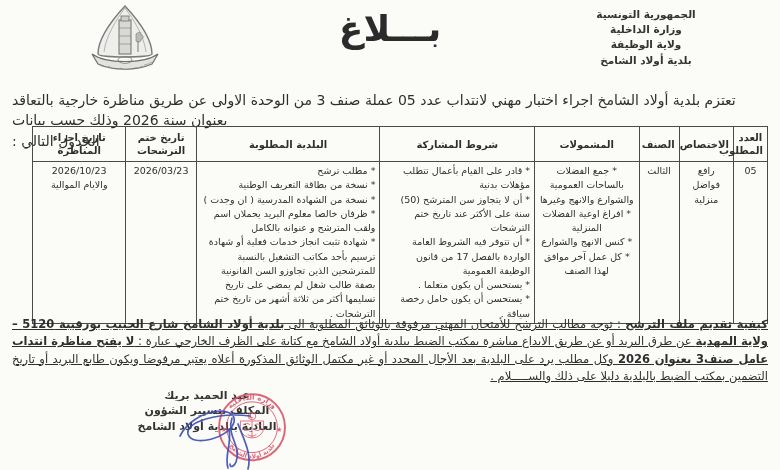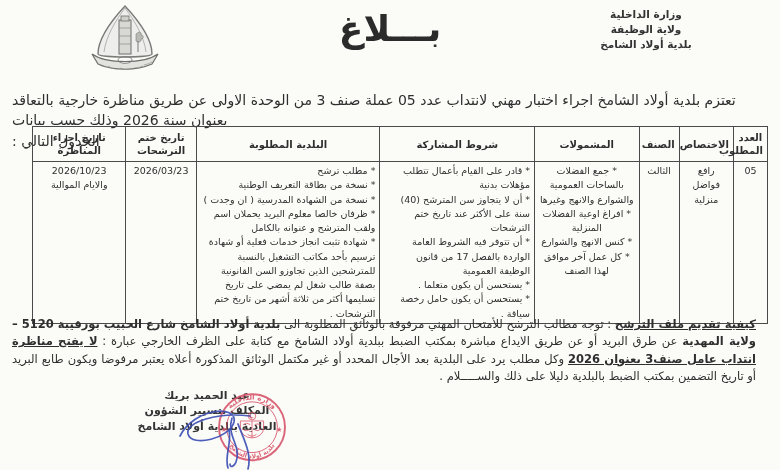--- a/index.html
+++ b/index.html
@@ -24,22 +24,22 @@
   table.main th,table.main td{border:1px solid #4a4a4a;padding:2px 4px;vertical-align:top;
              font-size:9.5px;line-height:1.5;color:#2e2e2e;}
   table.main th{font-weight:bold;font-size:10px;text-align:center;vertical-align:middle;
              height:30px;line-height:1.3;}
   td.c-center{text-align:center;}
   td.c-right{text-align:right;}
   .pre{white-space:pre-line;}
   td.tall{height:150px;}
 
   
-  .closing{position:absolute;top:316px;right:24px;left:12px;direction:rtl;
-           font-size:11.5px;line-height:1.5;text-align:justify;color:#2e2e2e;}
+  .closing{position:absolute;top:316px;right:12px;left:12px;direction:rtl;
+           font-size:11.5px;line-height:1.5;text-align:justify;color:#2e2e2e;text-decoration:underline;}
   .seg-bold{font-weight:bold;}
   .seg-boldu{font-weight:bold;text-decoration:underline;}
 
   
   .signature{position:absolute;top:388px;left:112px;width:190px;text-align:center;
              direction:rtl;font-size:11px;font-weight:bold;line-height:1.4;color:#333;}
   .stamp{position:absolute;top:388px;left:206px;width:92px;height:82px;opacity:.9;}
   .autograph{position:absolute;top:402px;left:172px;width:140px;height:68px;}
 </style>
 </head>
@@ -63,20 +63,21 @@
     <line x1="50" y1="37" x2="50" y2="48" stroke="#7a7a78" stroke-width="1"></line>
 
     <path d="M4 50 C18 60 56 60 70 50 L64 60 C48 67 26 67 10 60 Z" fill="#e2e2de" stroke="#6e6e6c" stroke-width="1.2"></path>
     <ellipse cx="37" cy="56" rx="7" ry="3.4" fill="none" stroke="#7a7a78" stroke-width=".8"></ellipse>
     <path d="M10 60 q4 3 8 3 M20 62 q4 3 8 3 M32 64 q4 2 10 2 M46 64 q5 0 9 -2 M56 61 q5 -1 8 -3" fill="none" stroke="#8a8a88" stroke-width=".6"></path>
   </svg>
 
   <div class="doc-title">بـــلاغ</div>
 
   <div class="ministry">
+    <div>الجمهورية التونسية</div>
     <div>وزارة الداخلية</div>
     <div>ولاية الوظيفة</div>
     <div>بلدية أولاد الشامخ</div>
   </div>
 
   <div class="intro">تعتزم بلدية أولاد الشامخ اجراء اختبار مهني لانتداب عدد 05 عملة صنف 3 من الوحدة الاولى عن طريق مناظرة خارجية بالتعاقد بعنوان سنة 2026 وذلك حسب بيانات
 الجدول التالي :</div>
 
   <table class="main">
     <colgroup>
@@ -104,21 +105,21 @@
     <tbody>
       <tr>
         <td class="c-center tall">05</td>
         <td class="c-center">رافع فواضل منزلية</td>
         <td class="c-center">الثالث</td>
         <td class="c-center pre">* جمع الفضلات بالساحات العمومية والشوارع والانهج وغيرها
 * افراغ اوعية الفضلات المنزلية
 * كنس الانهج والشوارع
 * كل عمل آخر موافق لهذا الصنف</td>
         <td class="c-right pre">* قادر على القيام بأعمال تتطلب مؤهلات بدنية
-* أن لا يتجاوز سن المترشح (40) سنة على الأكثر عند تاريخ ختم الترشحات
+* أن لا يتجاوز سن المترشح (50) سنة على الأكثر عند تاريخ ختم الترشحات
 * أن تتوفر فيه الشروط العامة الواردة بالفصل 17 من قانون الوظيفة العمومية
 * يستحسن أن يكون متعلما .
 * يستحسن أن يكون حامل رخصة سياقة .</td>
         <td class="c-right pre">* مطلب ترشح
 * نسخة من بطاقة التعريف الوطنية
 * نسخة من الشهادة المدرسية ( ان وجدت )
 * ظرفان خالصا معلوم البريد يحملان اسم ولقب المترشح و عنوانه بالكامل
 * شهادة تثبت انجاز خدمات فعلية أو شهادة ترسيم بأحد مكاتب التشغيل بالنسبة للمترشحين الذين تجاوزو السن القانونية بصفة طالب شغل لم يمضي على تاريخ تسليمها أكثر من ثلاثة أشهر من تاريخ ختم الترشحات .</td>
         <td class="c-center">2026/03/23</td>
         <td class="c-center pre">2026/10/23

